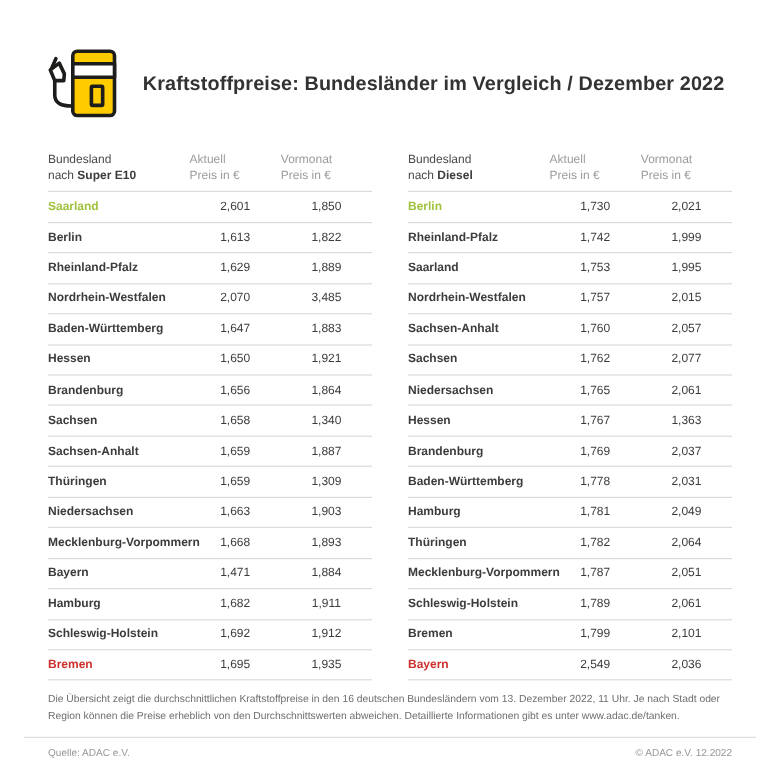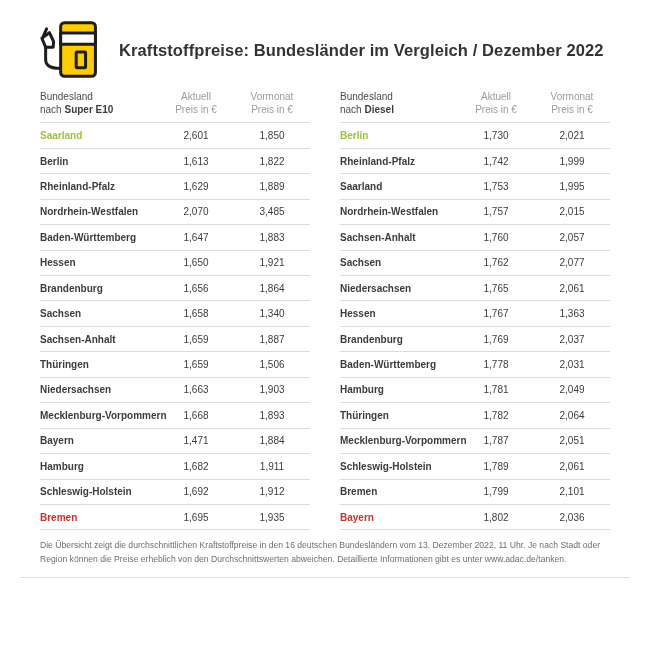--- a/index.html
+++ b/index.html
@@ -5,36 +5,36 @@
   :root{
     --yellow:#FFCC00; --green:#9FC13C; --red:#CC312E;
     --text:#3C3C3C; --gray:#9B9B9B; --border:#DBDBDB; --note:#6E6E6E; --foot:#979797;
   }
   *{box-sizing:border-box;}
   html,body{margin:0;padding:0;}
   body{
     width:650px;height:646px;background:#fff;overflow:hidden;
     font-family:"Liberation Sans","DejaVu Sans",sans-serif;color:var(--text);
   }
-  .page{width:650px;height:646px;padding:15px 40px 0;}
+  .page{width:650px;height:646px;padding:35px 40px 0;}
   
   .header{display:flex;align-items:center;gap:17px;height:70px;}
   .pump{flex:0 0 auto;width:62px;height:66px;}
   .title{font-size:16.5px;font-weight:700;color:#333;margin:0;letter-spacing:.1px;}
   
-  .tables{display:flex;gap:30px;margin-top:5px;}
+  .tables{display:flex;gap:30px;margin-top:22px;}
   .table{width:270px;}
   .thead{
     display:grid;grid-template-columns:118px 1fr 1fr;
     font-size:10px;line-height:1.32;color:var(--gray);
     padding-bottom:6px;border-bottom:1px solid var(--border);
   }
   .th-name{color:#4a4a4a;}
   .th-name b{color:#3c3c3c;}
-  .th-num{text-align:center;}
+  .th-num{text-align:left;}
   .row{
     display:grid;grid-template-columns:118px 1fr 1fr;align-items:center;
     height:25.45px;border-bottom:1px solid var(--border);font-size:10px;
   }
   .cell.name{font-weight:700;white-space:nowrap;}
   .cell.num{text-align:center;color:#3c3c3c;}
   .row.hl-green .cell.name{color:var(--green);}
   .row.hl-red .cell.name{color:var(--red);}
   
   .footnote{
@@ -126,21 +126,21 @@
             <span class="cell num">1,340</span>
           </div>
           <div class="row">
             <span class="cell name">Sachsen-Anhalt</span>
             <span class="cell num">1,659</span>
             <span class="cell num">1,887</span>
           </div>
           <div class="row">
             <span class="cell name">Thüringen</span>
             <span class="cell num">1,659</span>
-            <span class="cell num">1,506</span>
+            <span class="cell num">1,309</span>
           </div>
           <div class="row">
             <span class="cell name">Niedersachsen</span>
             <span class="cell num">1,663</span>
             <span class="cell num">1,903</span>
           </div>
           <div class="row">
             <span class="cell name">Mecklenburg-Vorpommern</span>
             <span class="cell num">1,668</span>
             <span class="cell num">1,893</span>
@@ -254,26 +254,30 @@
             <span class="cell num">1,789</span>
             <span class="cell num">2,061</span>
           </div>
           <div class="row">
             <span class="cell name">Bremen</span>
             <span class="cell num">1,799</span>
             <span class="cell num">2,101</span>
           </div>
           <div class="row hl-red">
             <span class="cell name">Bayern</span>
-            <span class="cell num">1,802</span>
+            <span class="cell num">2,549</span>
             <span class="cell num">2,036</span>
           </div>
         </div>
     </section>
 
   </main>
 
   <p class="footnote">Die Übersicht zeigt die durchschnittlichen Kraftstoffpreise in den 16 deutschen Bundesländern vom 13. Dezember 2022, 11 Uhr. Je nach Stadt oder Region können die Preise erheblich von den Durchschnittswerten abweichen. Detaillierte Informationen gibt es unter www.adac.de/tanken.</p>
 
   <div class="divider"></div>
 
+  <footer class="footer">
+    <span>Quelle: ADAC e.V.</span>
+    <span>© ADAC e.V. 12.2022</span>
+  </footer>
 
 </div>
 
 </body></html>

